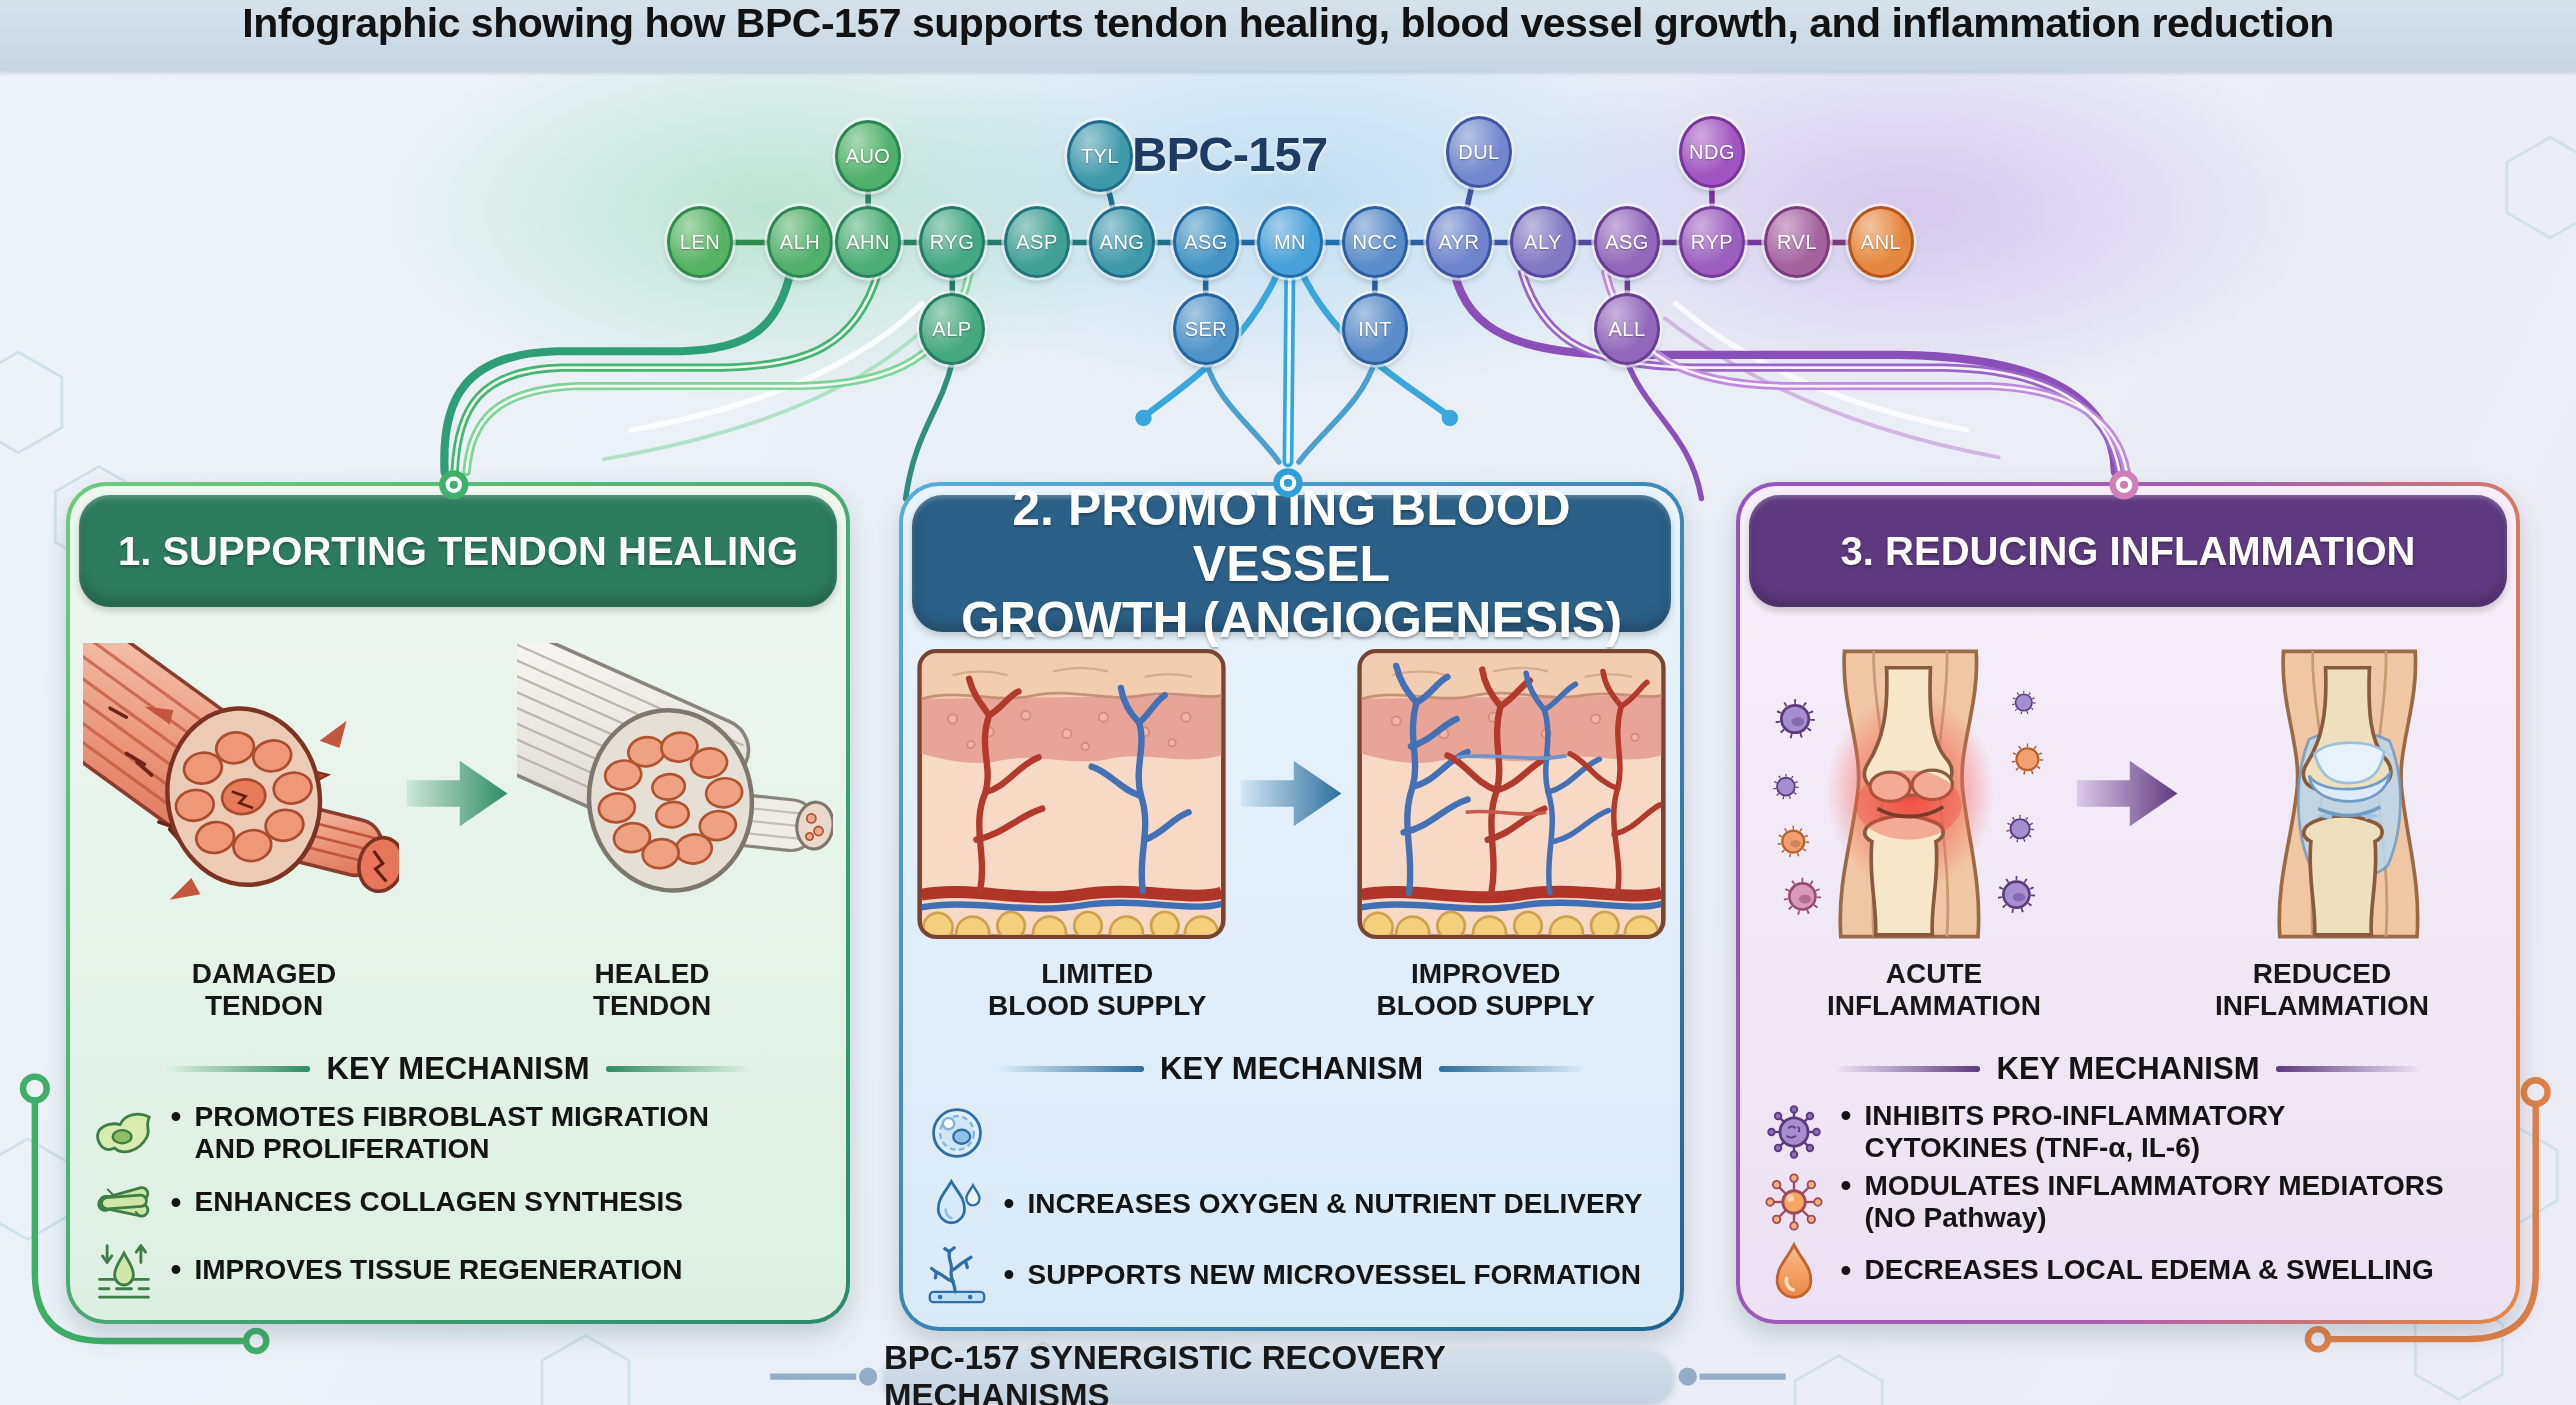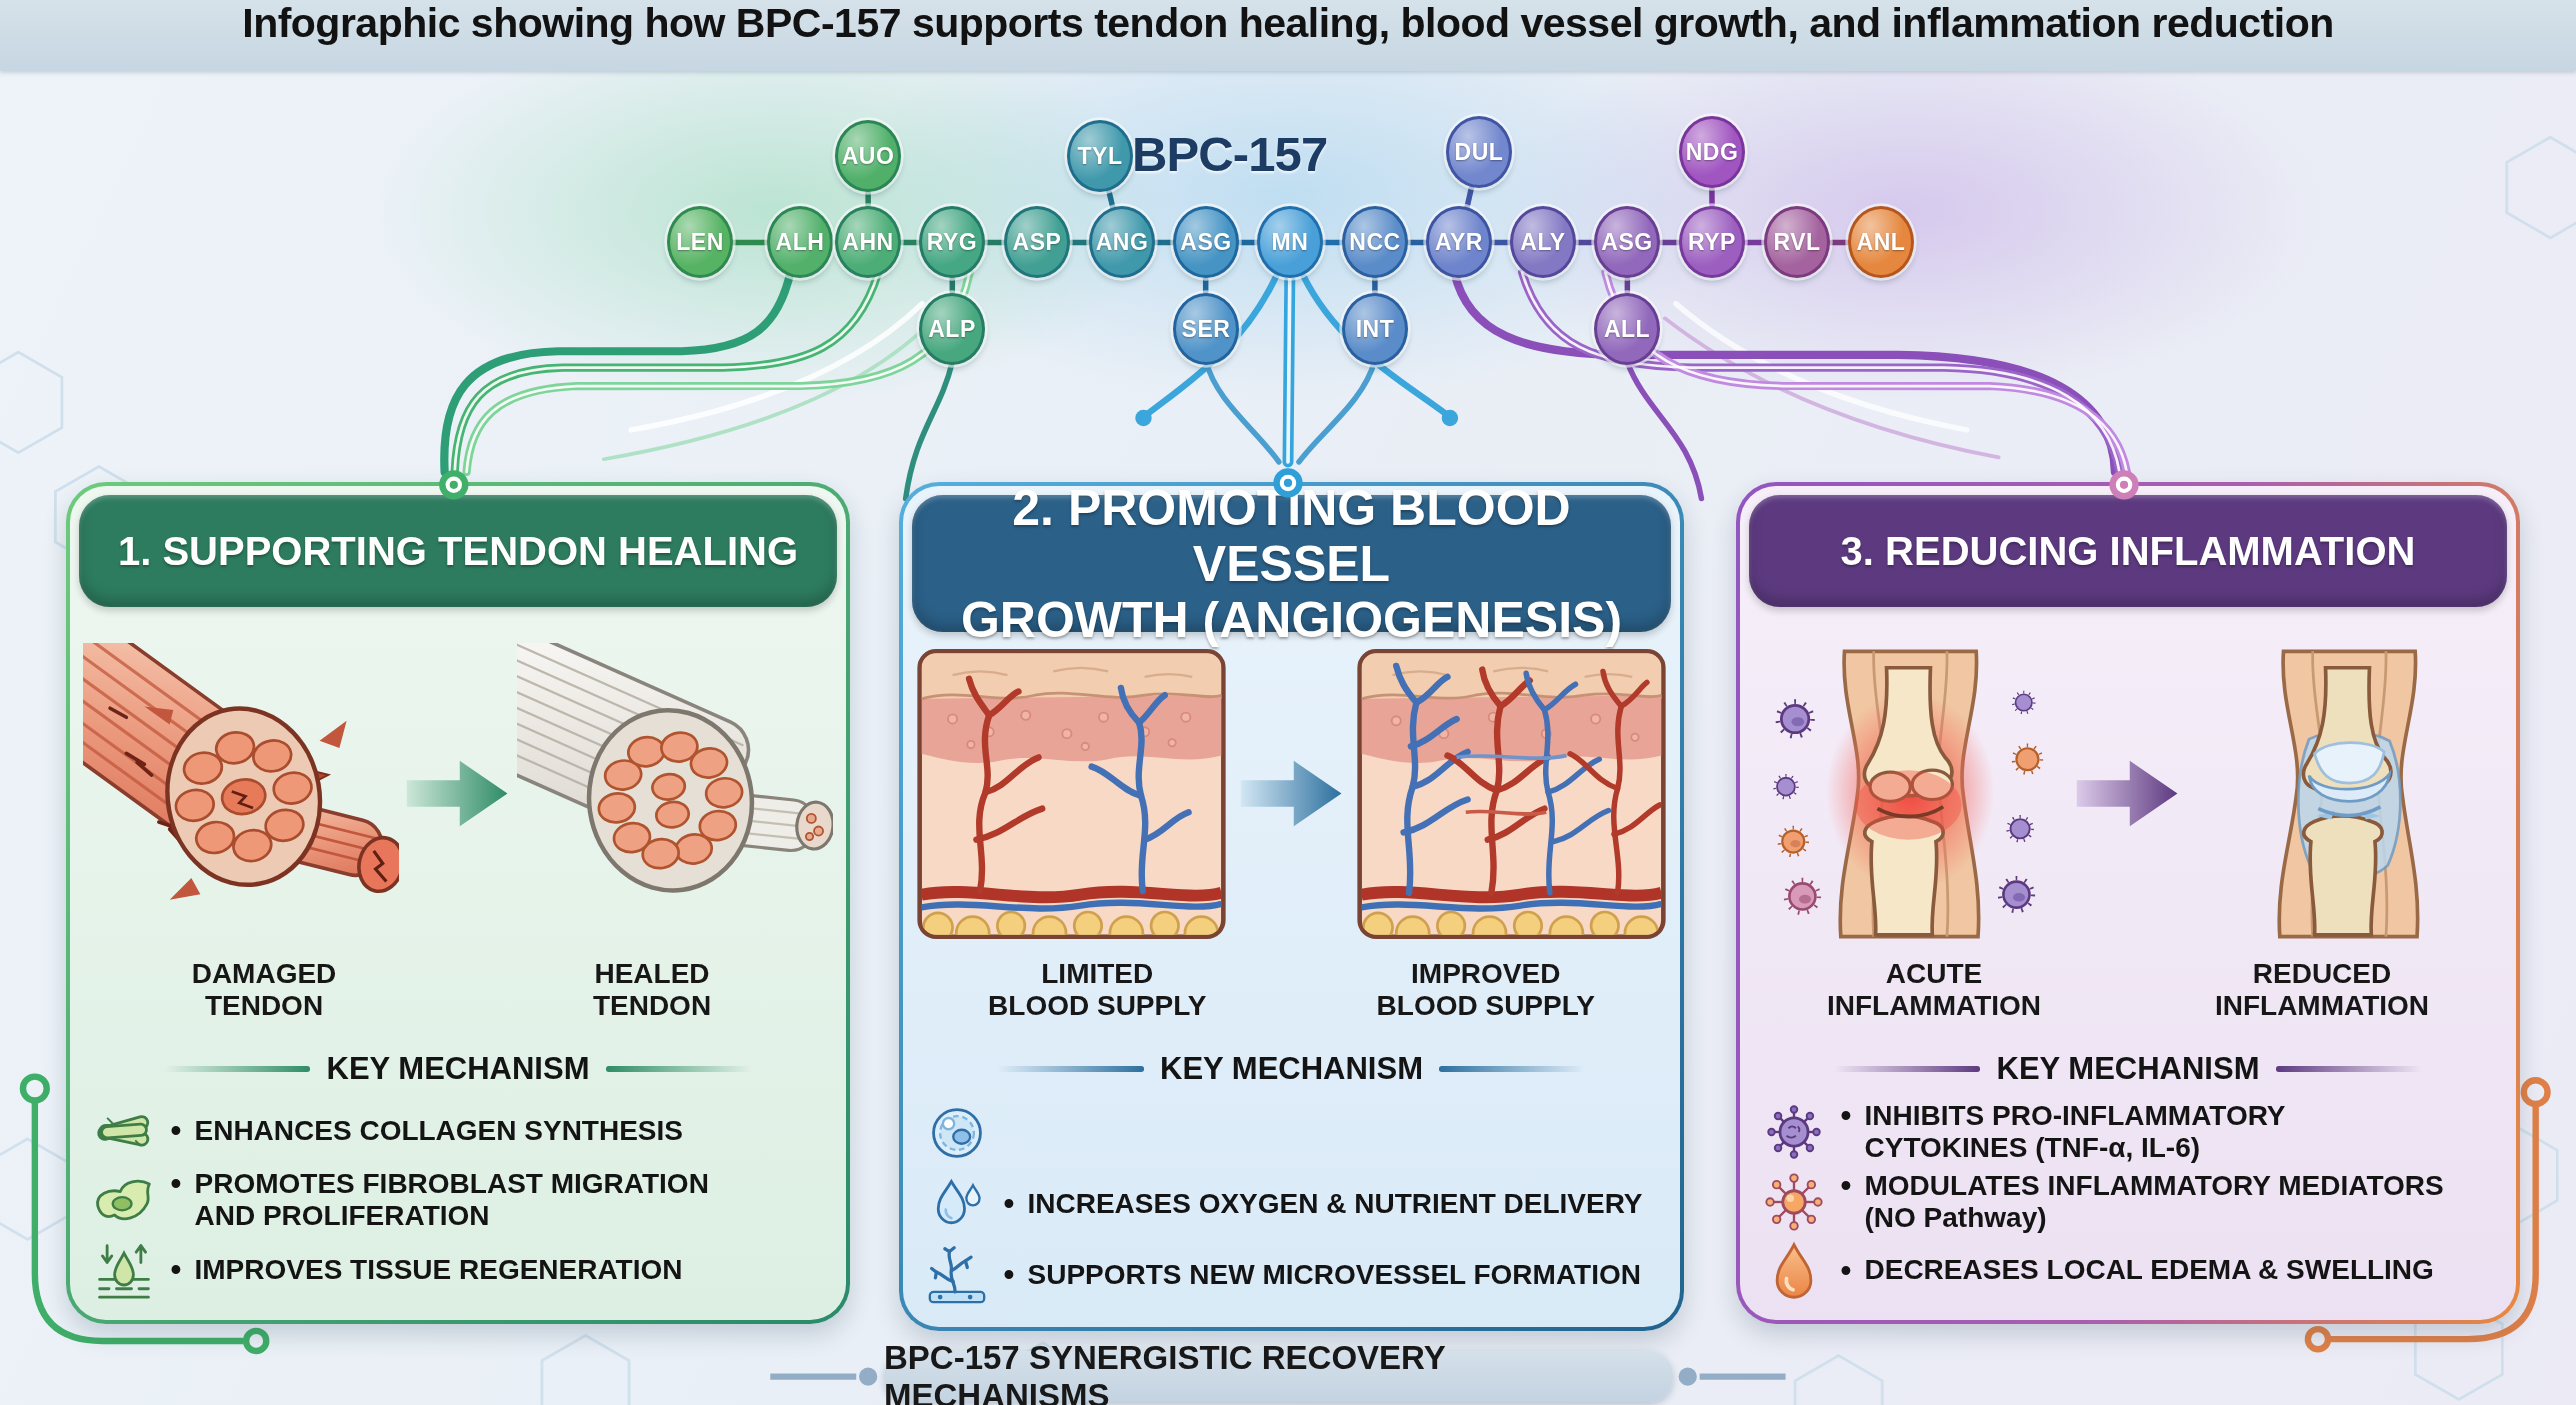--- a/index.html
+++ b/index.html
@@ -17,21 +17,21 @@
       radial-gradient(567px 274px at 30% 15%, rgba(120,210,160,.42), transparent 70%),
       radial-gradient(640px 293px at 50% 14%, rgba(140,200,235,.45), transparent 70%),
       radial-gradient(604px 274px at 74% 15%, rgba(185,150,225,.42), transparent 70%),
       linear-gradient(115deg,#edf3f8 0%,#e9eff6 45%,#ecebf5 100%);}
   .layer{position:absolute;left:0;top:0;width:2576px;height:1405px;pointer-events:none;}
   .hexlayer{z-index:0;} .connlayer{z-index:1;} .ringlayer{z-index:4;}
   
   .node{position:absolute;width:60px;height:66px;border-radius:50%;
     border:3.7px solid #333;transform:translate(-50%,-50%);z-index:2;
     display:flex;align-items:center;justify-content:center;
-    color:#fff;font-weight:700;font-size:23px;letter-spacing:0.5px;
+    color:#fff;font-weight:400;font-size:20px;letter-spacing:0.5px;
     background-image:radial-gradient(ellipse at 32% 26%, rgba(255,255,255,.5), rgba(255,255,255,0) 58%);
     box-shadow:0 0 0 2.7px rgba(255,255,255,.6), 0 3.7px 6.4px rgba(20,60,70,.28);
     text-shadow:0 0.9px 1.8px rgba(0,0,0,.35);}
   .bpc-title{position:absolute;left:1132px;top:126px;z-index:2;
     font-size:49px;font-weight:800;color:#1d3c63;letter-spacing:-0.9px;
     text-shadow:0 1.8px 2.7px rgba(255,255,255,.8);}
   
   .panel{position:absolute;top:482px;height:834px;width:776px;z-index:3;
     border:4.6px solid transparent;border-radius:40px;
     box-shadow:0 11px 24px rgba(40,70,90,.20);}
@@ -348,39 +348,39 @@
 TENDON</div>
       </div>
       <div class="keymech">
         <span class="rule rule-l"></span>
         <span class="keymech-text">KEY MECHANISM</span>
         <span class="rule rule-r"></span>
       </div>
       <div class="mech-list">
         <div class="mech">
           <svg class="mech-icon" viewBox="0 0 64 64">
+            <path d="M4 38 C2 26 16 20 28 23 C32 12 48 9 59 15 C54 25 61 29 56 37 C48 52 30 56 22 48 C12 53 6 46 4 38 Z" fill="#d8ecb0" stroke="#3f7d46" stroke-width="3" stroke-linejoin="round"></path>
+            <ellipse cx="30" cy="36" rx="10" ry="7" fill="#8fbf62" stroke="#3f7d46" stroke-width="2.5"></ellipse>
+          </svg>
+          <div class="mech-text">PROMOTES FIBROBLAST MIGRATION
+AND PROLIFERATION</div>
+        </div>
+        <div class="mech">
+          <svg class="mech-icon" viewBox="0 0 64 64">
             <g fill="#cfe6a8" stroke="#3f7d46" stroke-width="3" stroke-linejoin="round">
               <rect x="4" y="22" width="54" height="13" rx="6.5" transform="rotate(-16 32 28)"></rect>
               <rect x="6" y="30" width="52" height="13" rx="6.5" transform="rotate(12 32 36)"></rect>
               <rect x="8" y="26" width="48" height="12" rx="6" transform="rotate(-4 32 32)"></rect>
             </g>
             <g stroke="#3f7d46" stroke-width="2">
                 <line x1="14" y1="18" x2="20" y2="24"></line>
                 <line x1="44" y1="42" x2="50" y2="48"></line>
               </g>
           </svg>
           <div class="mech-text">ENHANCES COLLAGEN SYNTHESIS</div>
-        </div>
-        <div class="mech">
-          <svg class="mech-icon" viewBox="0 0 64 64">
-            <path d="M4 38 C2 26 16 20 28 23 C32 12 48 9 59 15 C54 25 61 29 56 37 C48 52 30 56 22 48 C12 53 6 46 4 38 Z" fill="#d8ecb0" stroke="#3f7d46" stroke-width="3" stroke-linejoin="round"></path>
-            <ellipse cx="30" cy="36" rx="10" ry="7" fill="#8fbf62" stroke="#3f7d46" stroke-width="2.5"></ellipse>
-          </svg>
-          <div class="mech-text">PROMOTES FIBROBLAST MIGRATION
-AND PROLIFERATION</div>
         </div>
         <div class="mech">
           <svg class="mech-icon" viewBox="0 0 64 64">
             <g stroke="#3f7d46" stroke-width="3" fill="none" stroke-linecap="round">
               <path d="M6 42 H58"></path>
                 <path d="M6 52 H16 M24 52 H40 M48 52 H58"></path>
                 <path d="M6 61 H58"></path>
               <path d="M14 24 V6 M14 24 l-5 -7 M14 24 l5 -7"></path>
               <path d="M50 6 V24 M50 6 l-5 7 M50 6 l5 7"></path>
             </g>

